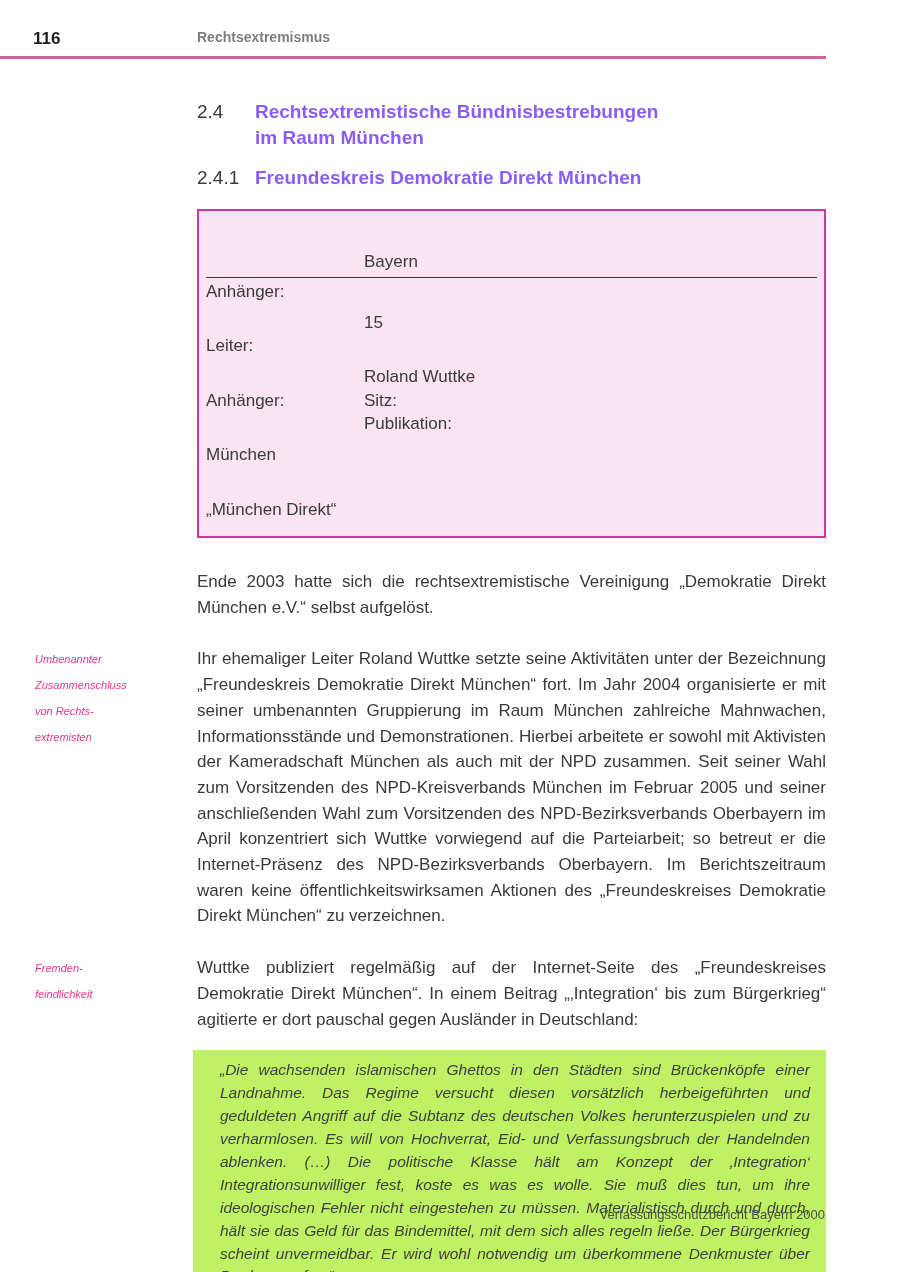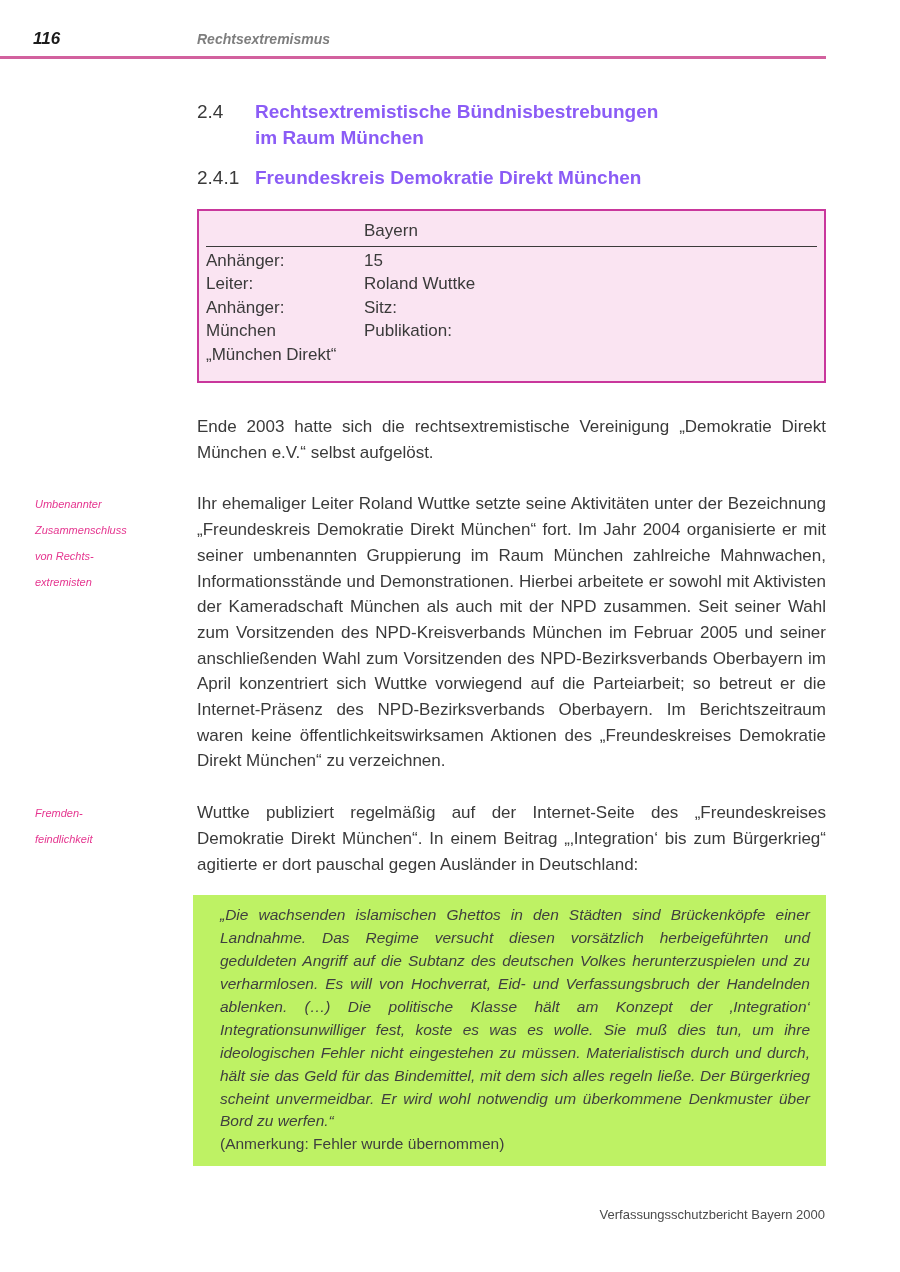--- a/index.html
+++ b/index.html
@@ -9,23 +9,22 @@
     width: 900px;
     height: 1272px;
     background: #ffffff;
     font-family: "Liberation Sans", "DejaVu Sans", sans-serif;
     color: #3a3a3a;
     overflow: hidden;
   }
   
   .header {
     display: flex;
-    align-items: center;
+    align-items: flex-start;
     padding: 29px 75px 0 33px;
-    font-style: italic;
   }
   .page-number {
     font-size: 17px;
     font-weight: bold;
     color: #1c1c1c;
     width: 164px;
   }
   .running-title {
     font-size: 14px;
     font-weight: bold;
@@ -63,21 +62,21 @@
     padding: 8px 7px 15px 7px;
   }
   .infobox-grid {
     display: grid;
     grid-template-columns: 146px 1fr;
     column-gap: 12px;
     font-size: 17px;
     line-height: 23.5px;
   }
   .infobox-label { text-align: left; color: #3a3a3a; }
-  .infobox-value { text-align: left; color: #3a3a3a; }
+  .infobox-value { text-align: left; color: #3a3a3a; margin-top: 31px; }
   .infobox-divider {
     grid-column: 1 / 3;
     border-top: 1.6px solid #3a3a3a;
     margin: 3px 0 2px 0;
   }
   
   .para {
     position: relative;
     font-size: 17px;
     line-height: 25.7px;

